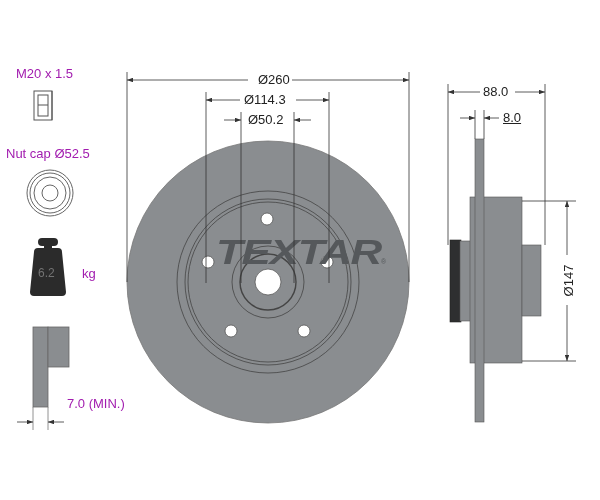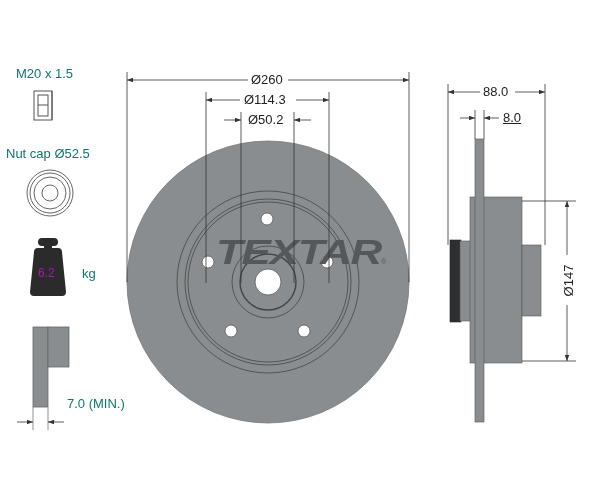--- a/index.html
+++ b/index.html
@@ -1,19 +1,19 @@
 <!DOCTYPE html>
 <html><head>
   <meta charset="utf-8">
   <style>
     html, body { margin: 0; padding: 0; background: #ffffff; }
     body { width: 600px; height: 500px; position: relative; overflow: hidden;
            font-family: "Liberation Sans", sans-serif; color: #222; }
     svg { position: absolute; left: 0; top: 0; }
-    .lbl { position: absolute; font-size: 13px; color: #0f766e; white-space: nowrap;
+    .lbl { position: absolute; font-size: 13px; color: #a21caf; white-space: nowrap;
            font-family: "Liberation Sans", sans-serif; }
     .dimtxt { position: absolute; font-size: 13px; color: #222; white-space: nowrap;
               background: #fff; padding: 0 2px; font-family: "Liberation Sans", sans-serif; }
     .vert { transform: rotate(-90deg); transform-origin: center center; }
   </style>
 </head>
 <body>
 
 <svg width="600" height="500" viewBox="0 0 600 500">
   <defs>
@@ -111,22 +111,22 @@
 
     <line x1="522" y1="201" x2="576" y2="201"></line>
     <line x1="522" y1="361" x2="576" y2="361"></line>
     <line x1="567" y1="255" x2="567" y2="201" marker-end="url(#arr)"></line>
     <line x1="567" y1="305" x2="567" y2="361" marker-end="url(#arr)"></line>
   </g>
 </svg>
 
 <div class="lbl" style="left:16px; top:66px;">M20 x 1.5</div>
 <div class="lbl" style="left:6px; top:146px;">Nut cap Ø52.5</div>
-<div class="lbl" style="left:38px; top:266px; color:#a21caf; font-size:12px;">6.2</div>
+<div class="lbl" style="left:38px; top:266px; color:#737373; font-size:12px;">6.2</div>
 <div class="lbl" style="left:70px; top:266px;padding-left:12px;">kg</div>
 <div class="lbl" style="left:67px; top:396px;">7.0 (MIN.)</div>
 
-<div class="dimtxt" style="left:249px; top:72px;">Ø260</div>
+<div class="dimtxt" style="left:256px; top:72px;">Ø260</div>
 <div class="dimtxt" style="left:242px; top:92px;text-align:center;">Ø114.3</div>
 <div class="dimtxt" style="left:246px; top:112px;">Ø50.2</div>
 <div class="dimtxt" style="left:481px; top:84px;text-align:center;">88.0</div>
 <div class="dimtxt" style="left:501px; top:110px;text-decoration:underline;">8.0</div>
 <div class="dimtxt vert" style="left:551px; top:273px;">Ø147</div>
 
 </body></html>

